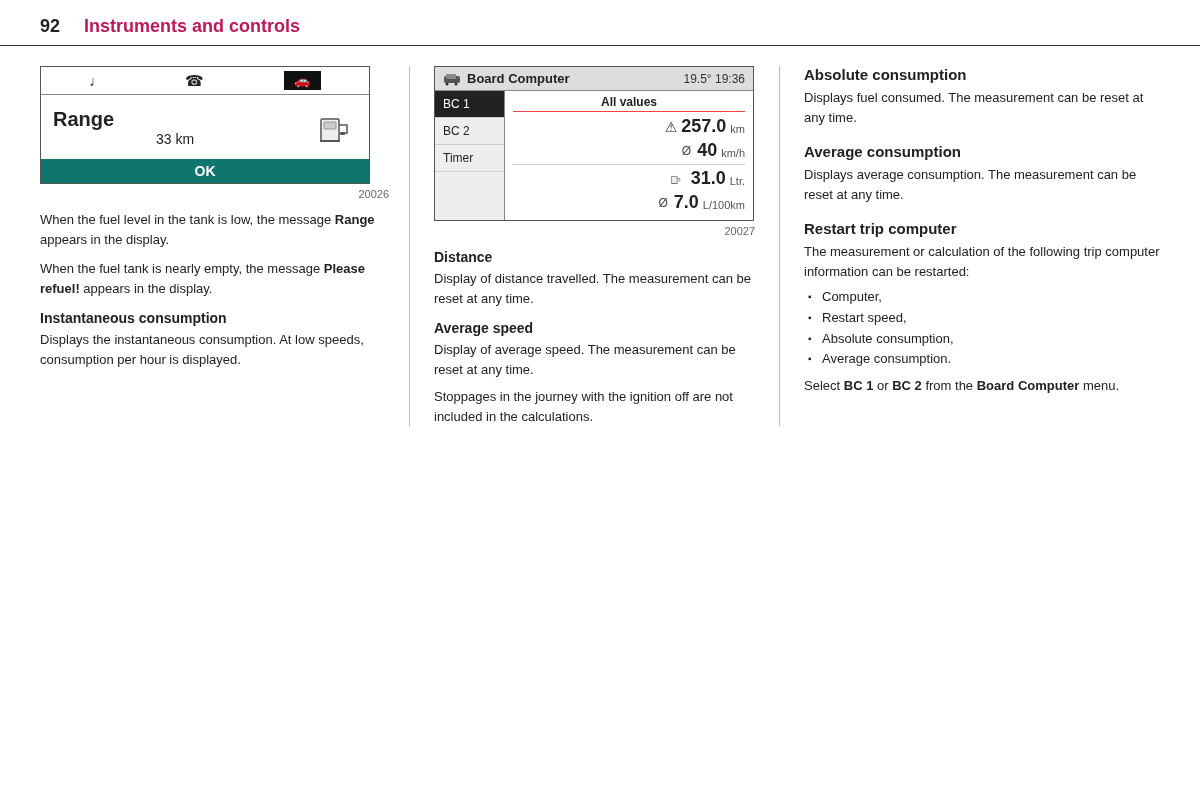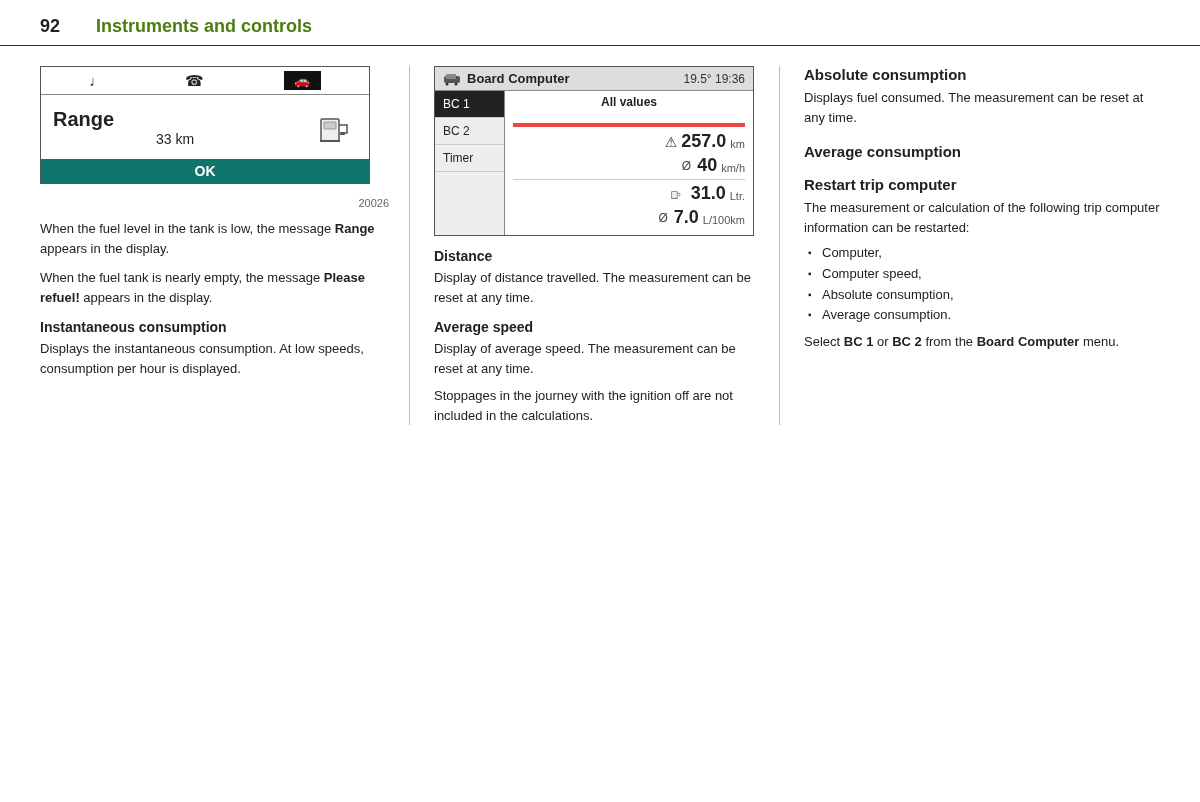--- a/index.html
+++ b/index.html
@@ -8,35 +8,35 @@
       font-size: 13px;
       background: #fff;
       color: #222;
       width: 1200px;
       min-height: 802px;
     }
 
     .page-header {
       display: flex;
       align-items: baseline;
-      gap: 36px;
+      gap: 24px;
       padding: 16px 40px 8px 40px;
       border-bottom: 1.5px solid #333;
     }
 
     .page-number {
       font-size: 18px;
       font-weight: bold;
       color: #222;
     }
 
     .page-title {
       font-size: 18px;
       font-weight: bold;
-      color: #4d7c0f;
+      color: #be185d;
     }
 
     .content-area {
       display: flex;
       flex-direction: row;
       padding: 20px 40px;
       gap: 0;
     }
 
     
@@ -120,21 +120,21 @@
       padding: 4px;
       font-size: 14px;
       font-weight: bold;
       cursor: pointer;
     }
 
     .image-number {
       text-align: right;
       font-size: 11px;
       color: #666;
-      margin-top: 13px;
+      margin-top: 4px;
       margin-bottom: 10px;
     }
 
     .col-text p {
       font-size: 13px;
       line-height: 1.5;
       margin-bottom: 10px;
     }
 
     .section-heading {
@@ -203,22 +203,22 @@
     .bc-content {
       flex: 1;
       padding: 4px 8px;
     }
 
     .bc-content-header {
       text-align: center;
       font-size: 12px;
       font-weight: bold;
       margin-bottom: 4px;
-      padding-bottom: 14px;
-      border-bottom: 4px solid #ef4444;
+      padding-bottom: 2px;
+      border-bottom: 1px solid #ef4444;
     }
 
     .bc-row {
       display: flex;
       align-items: center;
       justify-content: flex-end;
       gap: 4px;
       margin-bottom: 3px;
     }
 
@@ -386,20 +386,21 @@
 
           <div class="bc-row">
             <span class="bc-avg">Ø</span>
             <span class="bc-value">7.0</span>
             <span class="bc-unit">L/100km</span>
           </div>
         </div>
       </div>
     </div>
 
+    <div class="image-number">20027</div>
 
     <div class="section-heading">Distance</div>
     <p style="font-size:13px;line-height:1.5;margin-bottom:12px;">
       Display of distance travelled. The measurement can be reset at any time.
     </p>
 
     <div class="section-heading">Average speed</div>
     <p style="font-size:13px;line-height:1.5;margin-bottom:8px;">
       Display of average speed. The measurement can be reset at any time.
     </p>
@@ -413,30 +414,33 @@
 
     <div class="right-section">
       <div class="right-section-heading">Absolute consumption</div>
       <p>
         Displays fuel consumed. The measurement can be reset at any time.
       </p>
     </div>
 
     <div class="right-section">
       <div class="right-section-heading">Average consumption</div>
+      <p>
+        Displays average consumption. The measurement can be reset at any time.
+      </p>
     </div>
 
     <div class="right-section">
       <div class="right-section-heading">Restart trip computer</div>
       <p style="margin-bottom:6px;">
         The measurement or calculation of the following trip computer information can be restarted:
       </p>
       <ul class="bullet-list">
         <li>Computer,</li>
-        <li>Computer speed,</li>
+        <li>Restart speed,</li>
         <li>Absolute consumption,</li>
         <li>Average consumption.</li>
       </ul>
       <p style="margin-top:6px;">
         Select <strong>BC 1</strong> or <strong>BC 2</strong> from the <strong>Board Computer</strong> menu.
       </p>
     </div>
 
   </div>
 

